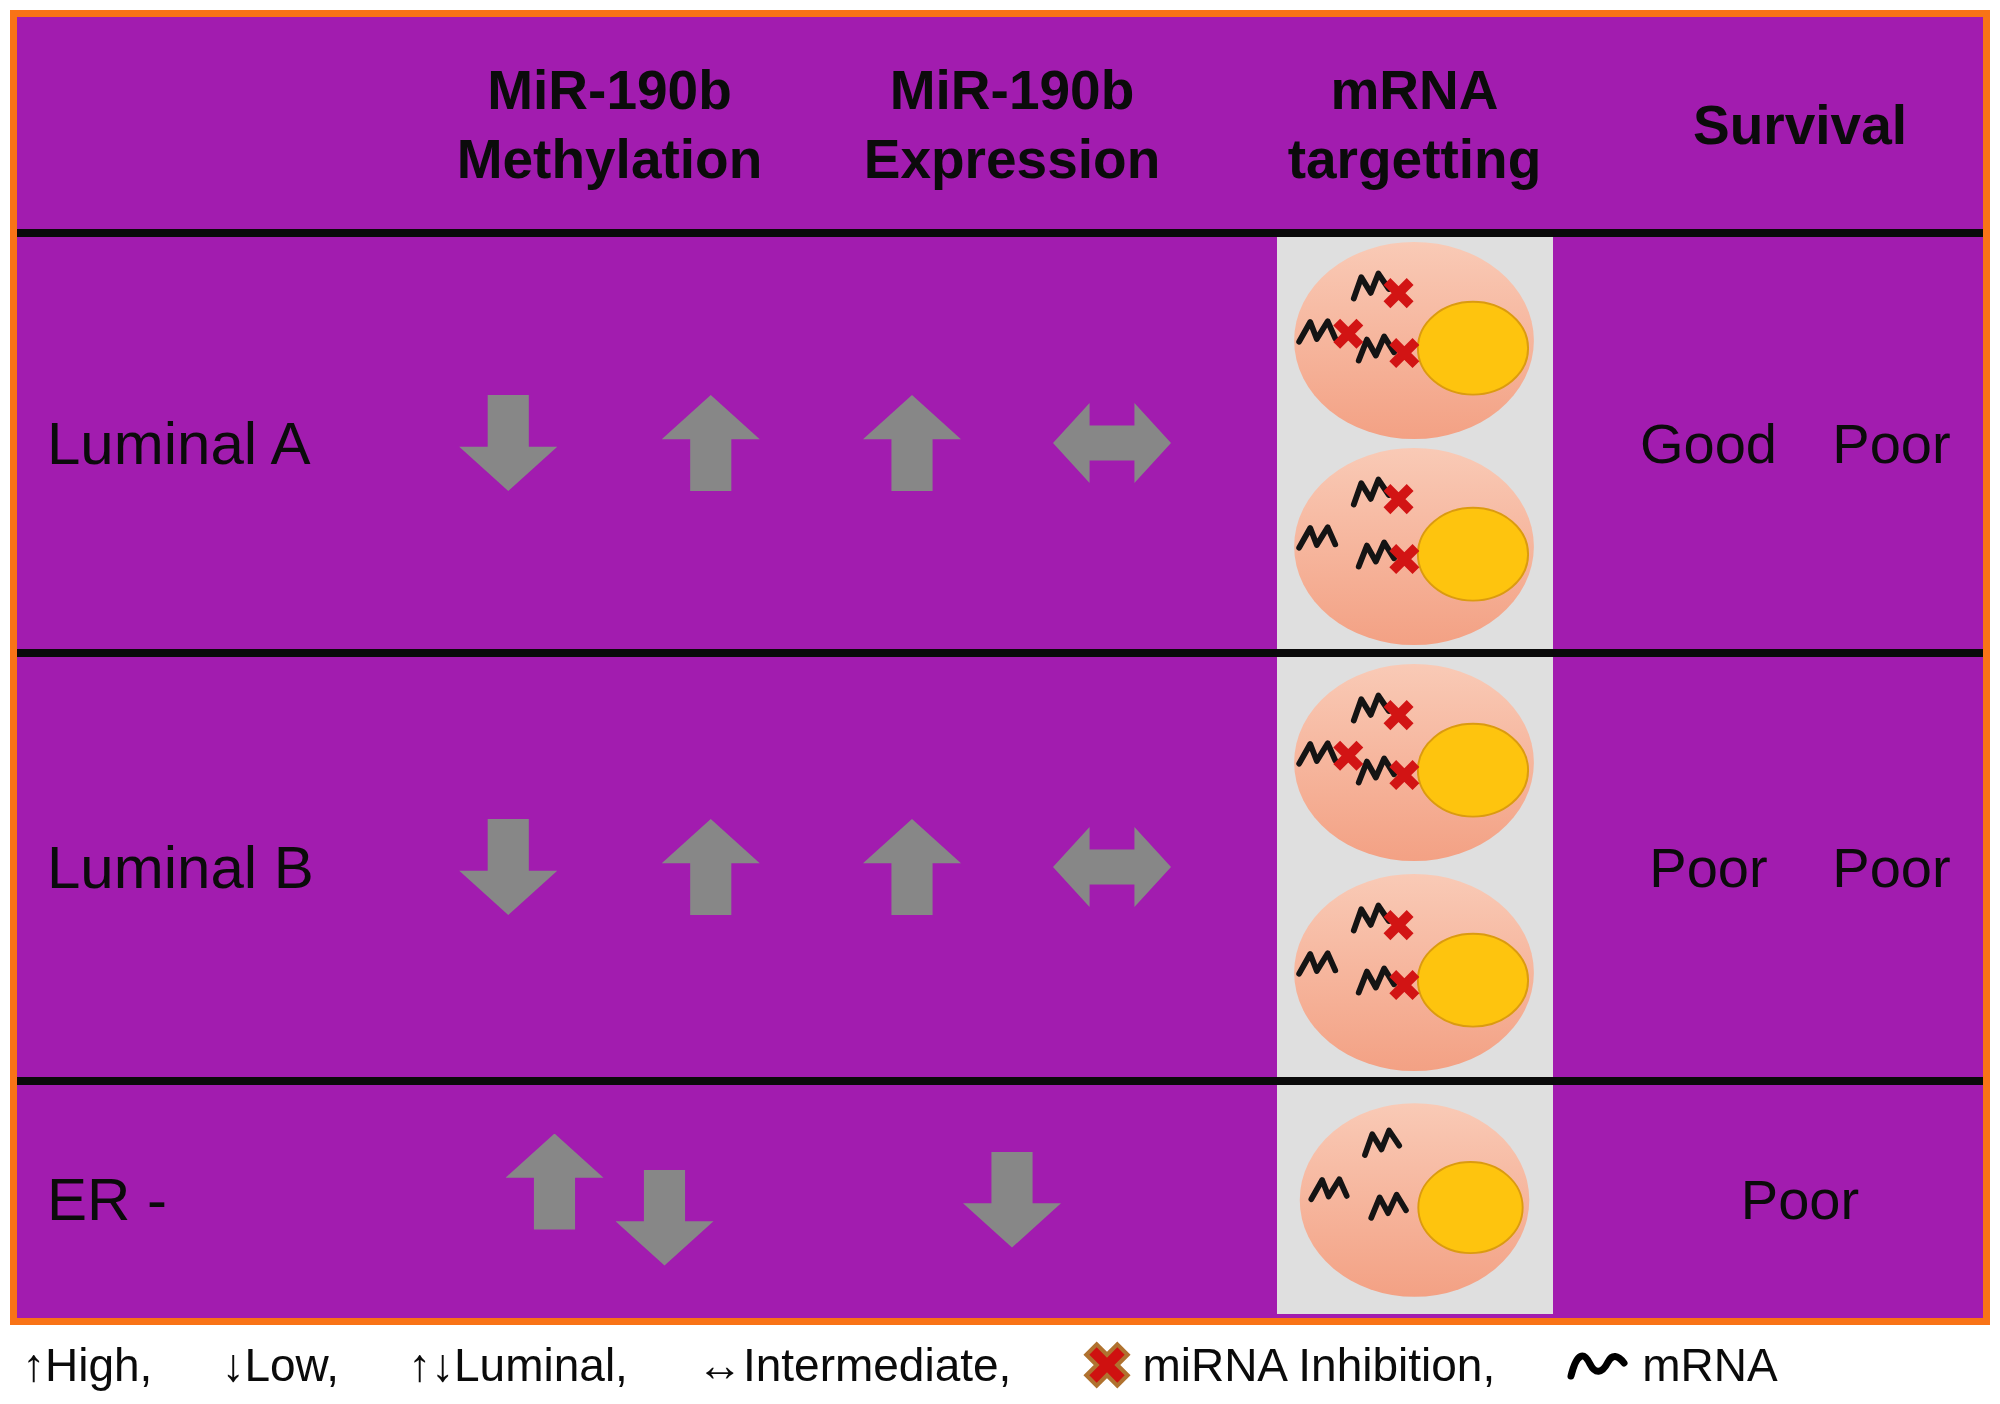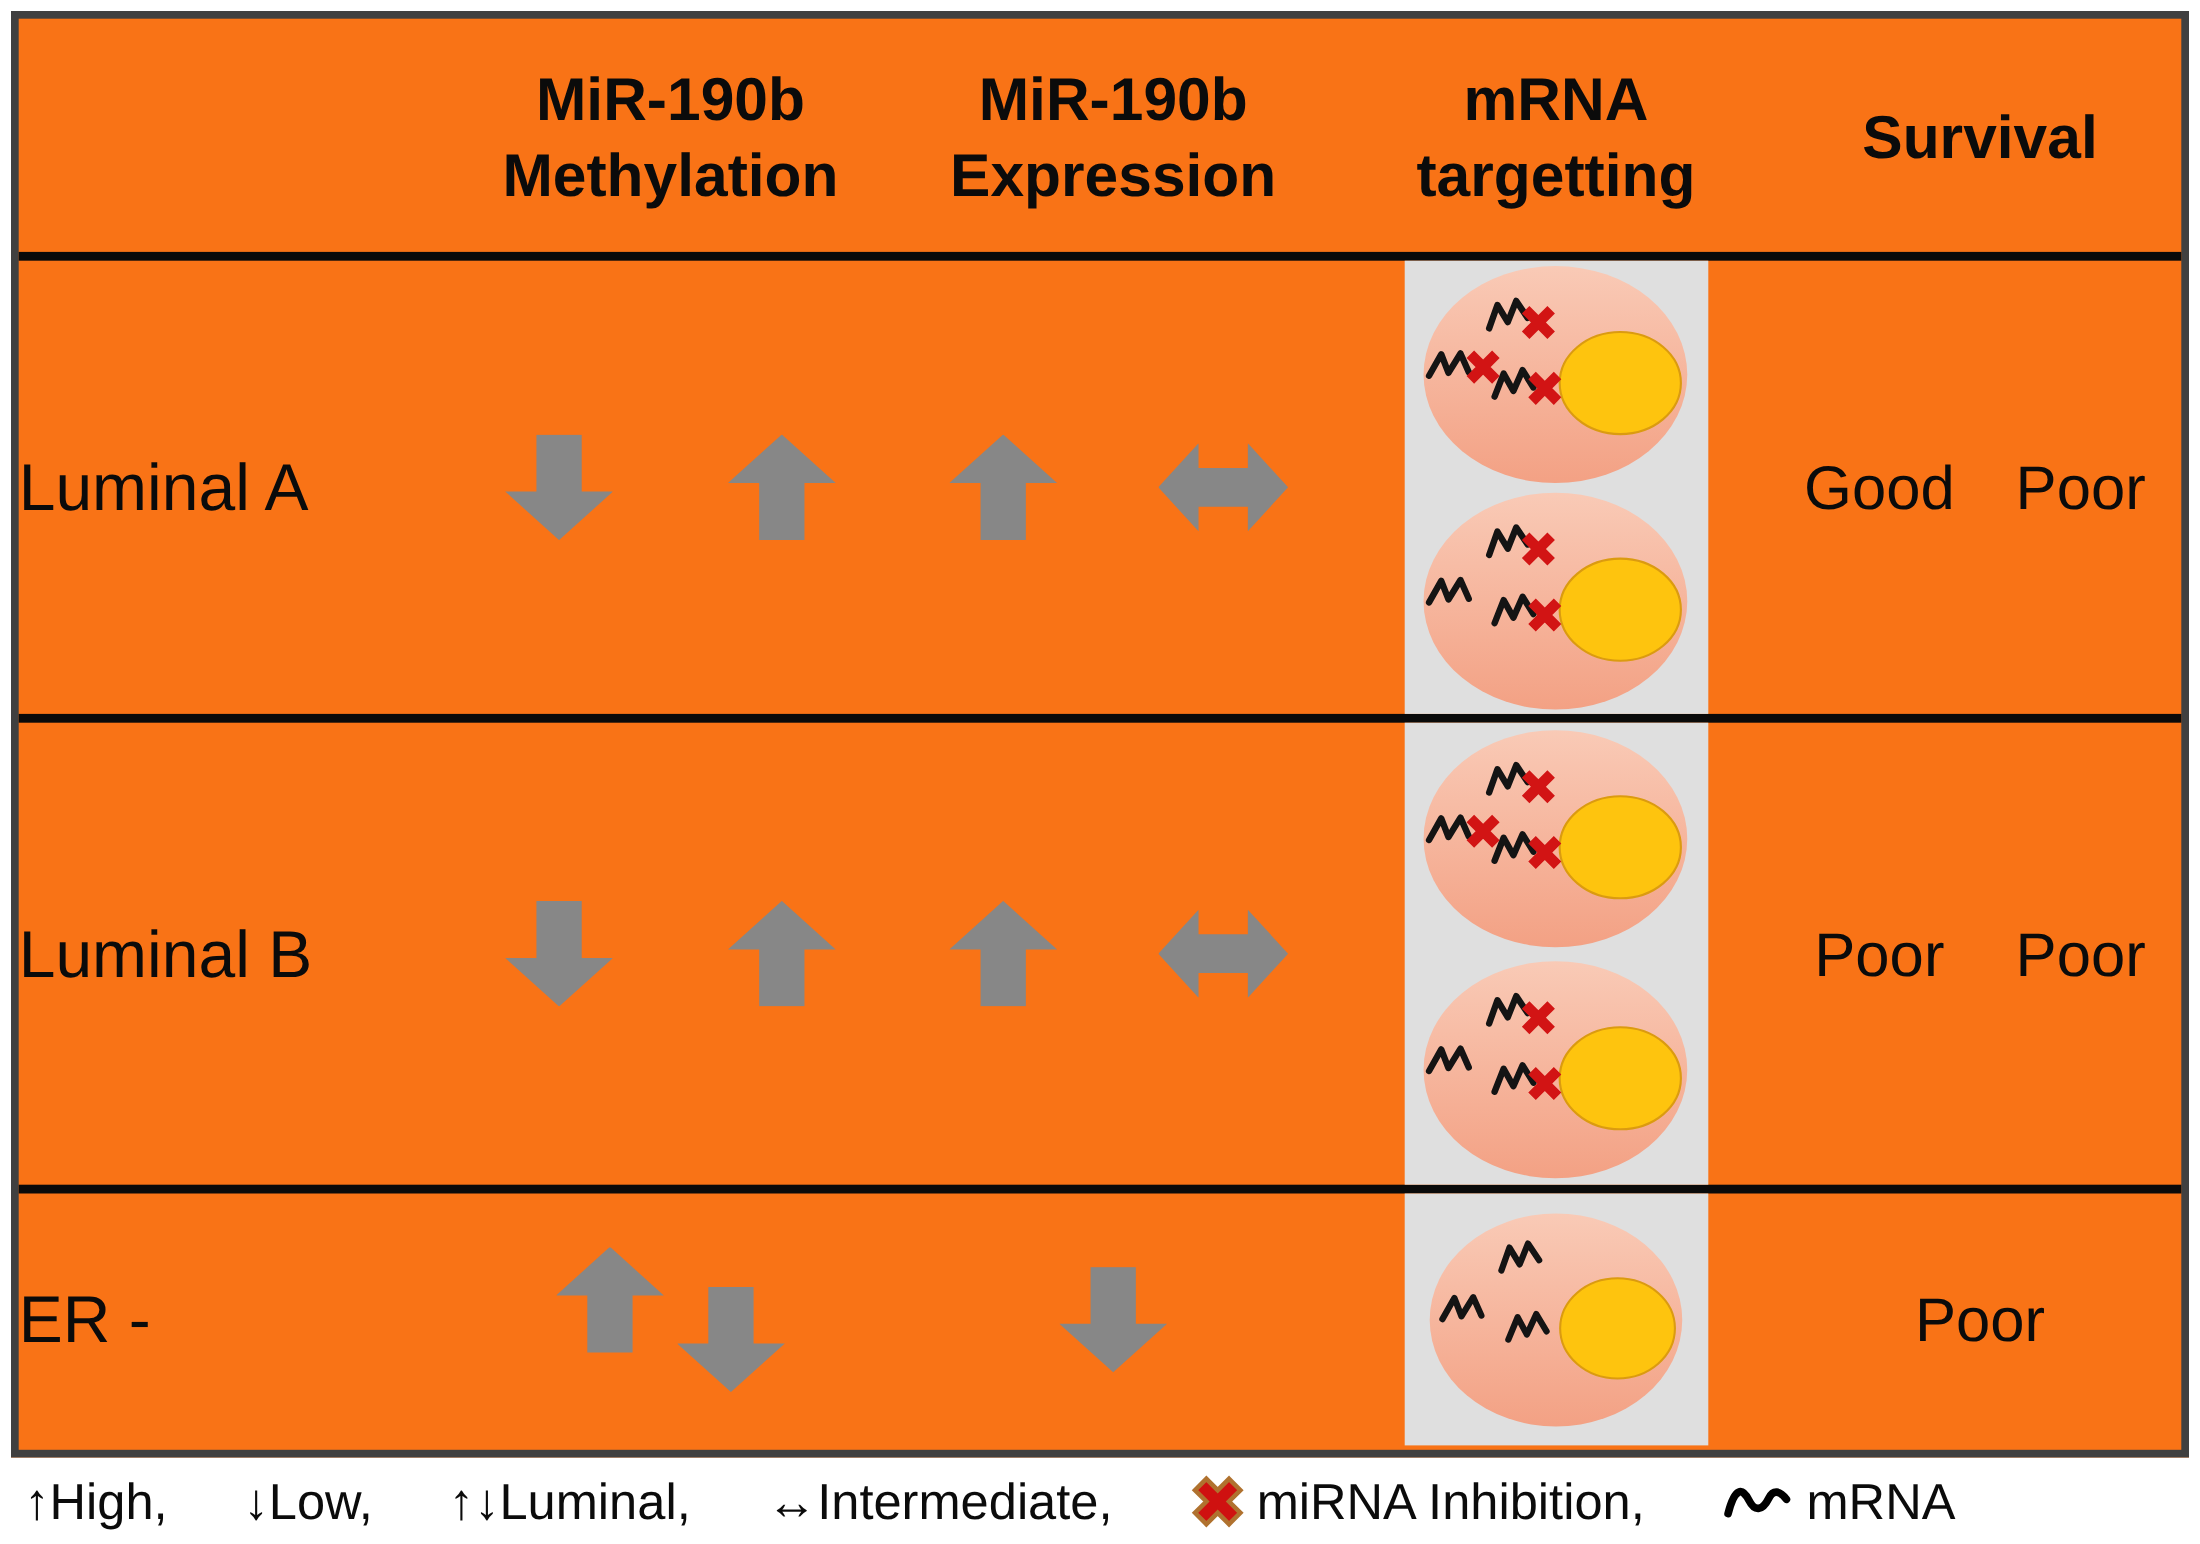--- a/index.html
+++ b/index.html
@@ -10,41 +10,41 @@
     position:relative;
     color:#0b0b0b;
     -webkit-font-smoothing:antialiased;
   }
   .figure{position:absolute;inset:0;}
 
   
   .tbl{
     position:absolute;left:10px;top:10px;
     width:1966px;height:1301px;
-    border:7px solid #404040;
-    background:#f97316;
+    border:7px solid #f97316;
+    background:#a21caf;
   }
   .sect{
     display:grid;
     grid-template-columns:390px 405px 400px 405px 1fr;
   }
   .sect + .sect{border-top:8px solid #0a0a0a;}
   .h-head{height:212px;}
   .h-luma{height:412px;}
   .h-lumb{height:420px;}
   .h-er{height:229px;}
 
   .headcell{
     display:flex;flex-direction:column;align-items:center;justify-content:center;
     font-weight:bold;font-size:55px;line-height:1.25;
     text-align:center;padding-top:4px;
   }
   .rowlabel{
     display:flex;align-items:center;
-    font-size:60px;
+    padding-left:30px;font-size:60px;
   }
   .colstack{
     display:flex;flex-direction:row;
     justify-content:space-around;align-items:stretch;
     height:100%;
   }
   .subcell{
     flex:1;display:flex;align-items:center;justify-content:center;
   }
   .surv{font-size:56px;}

